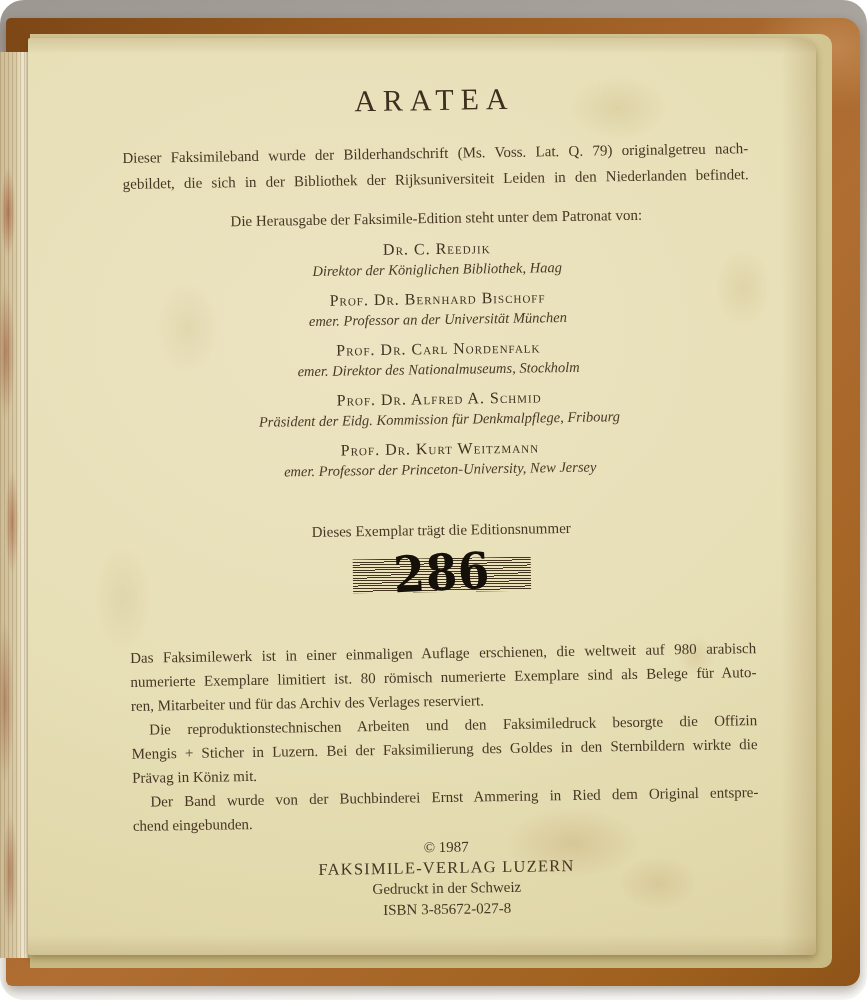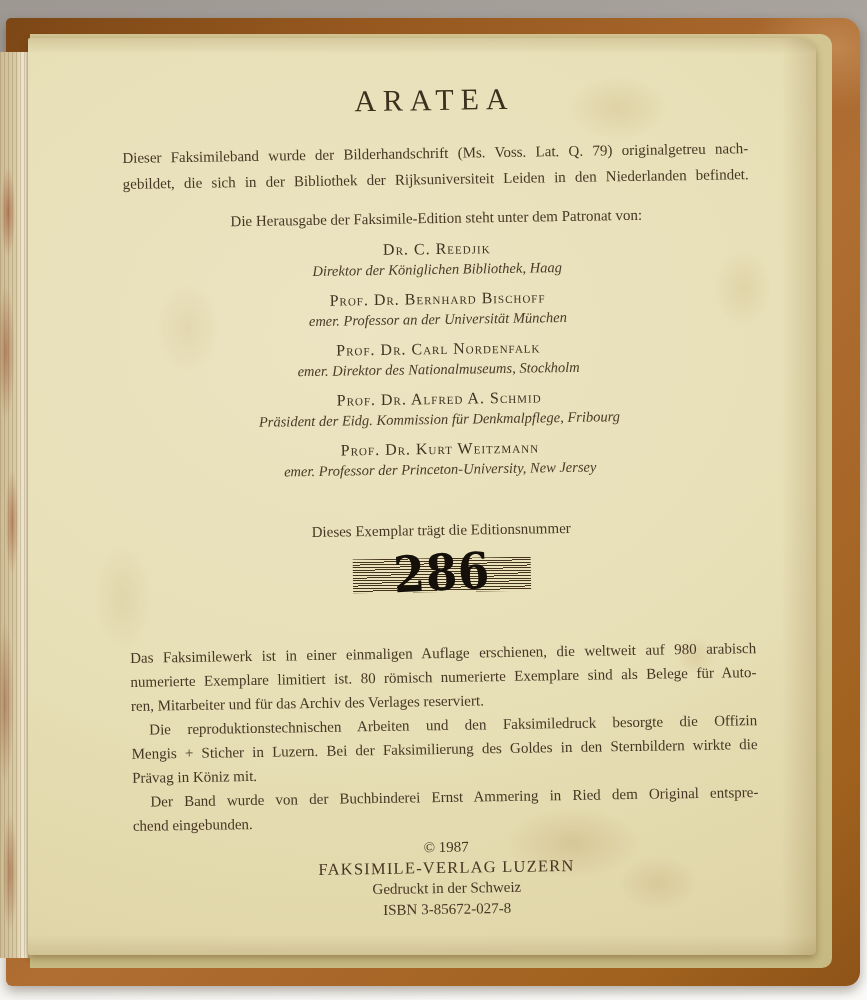--- a/index.html
+++ b/index.html
@@ -1,19 +1,20 @@
 <!DOCTYPE html>
 <html><head>
 <meta charset="utf-8">
 <style>
   html,body{margin:0;padding:0;background:#ffffff;}
   .photo{
     position:relative;width:867px;height:1000px;overflow:hidden;
     background:linear-gradient(172deg,#9d9792 0%,#b8b3ac 26%,#d8d5d0 55%,#f2f1ee 78%,#fbfaf8 100%);
     font-family:"Liberation Serif", serif;
+    border-radius:24px;
   }
   
   .cover{
     position:absolute;left:6px;top:18px;width:854px;height:968px;
     border-radius:5px 18px 14px 6px;
     background:
       radial-gradient(120px 90px at 97% 3%, rgba(255,220,170,.25), transparent 70%),
       linear-gradient(135deg,#7c4716 0%,#96581f 20%,#b06e33 55%,#a0611e 88%,#8d5318 100%);
     box-shadow:0 5px 12px rgba(40,25,5,.35);
   }

